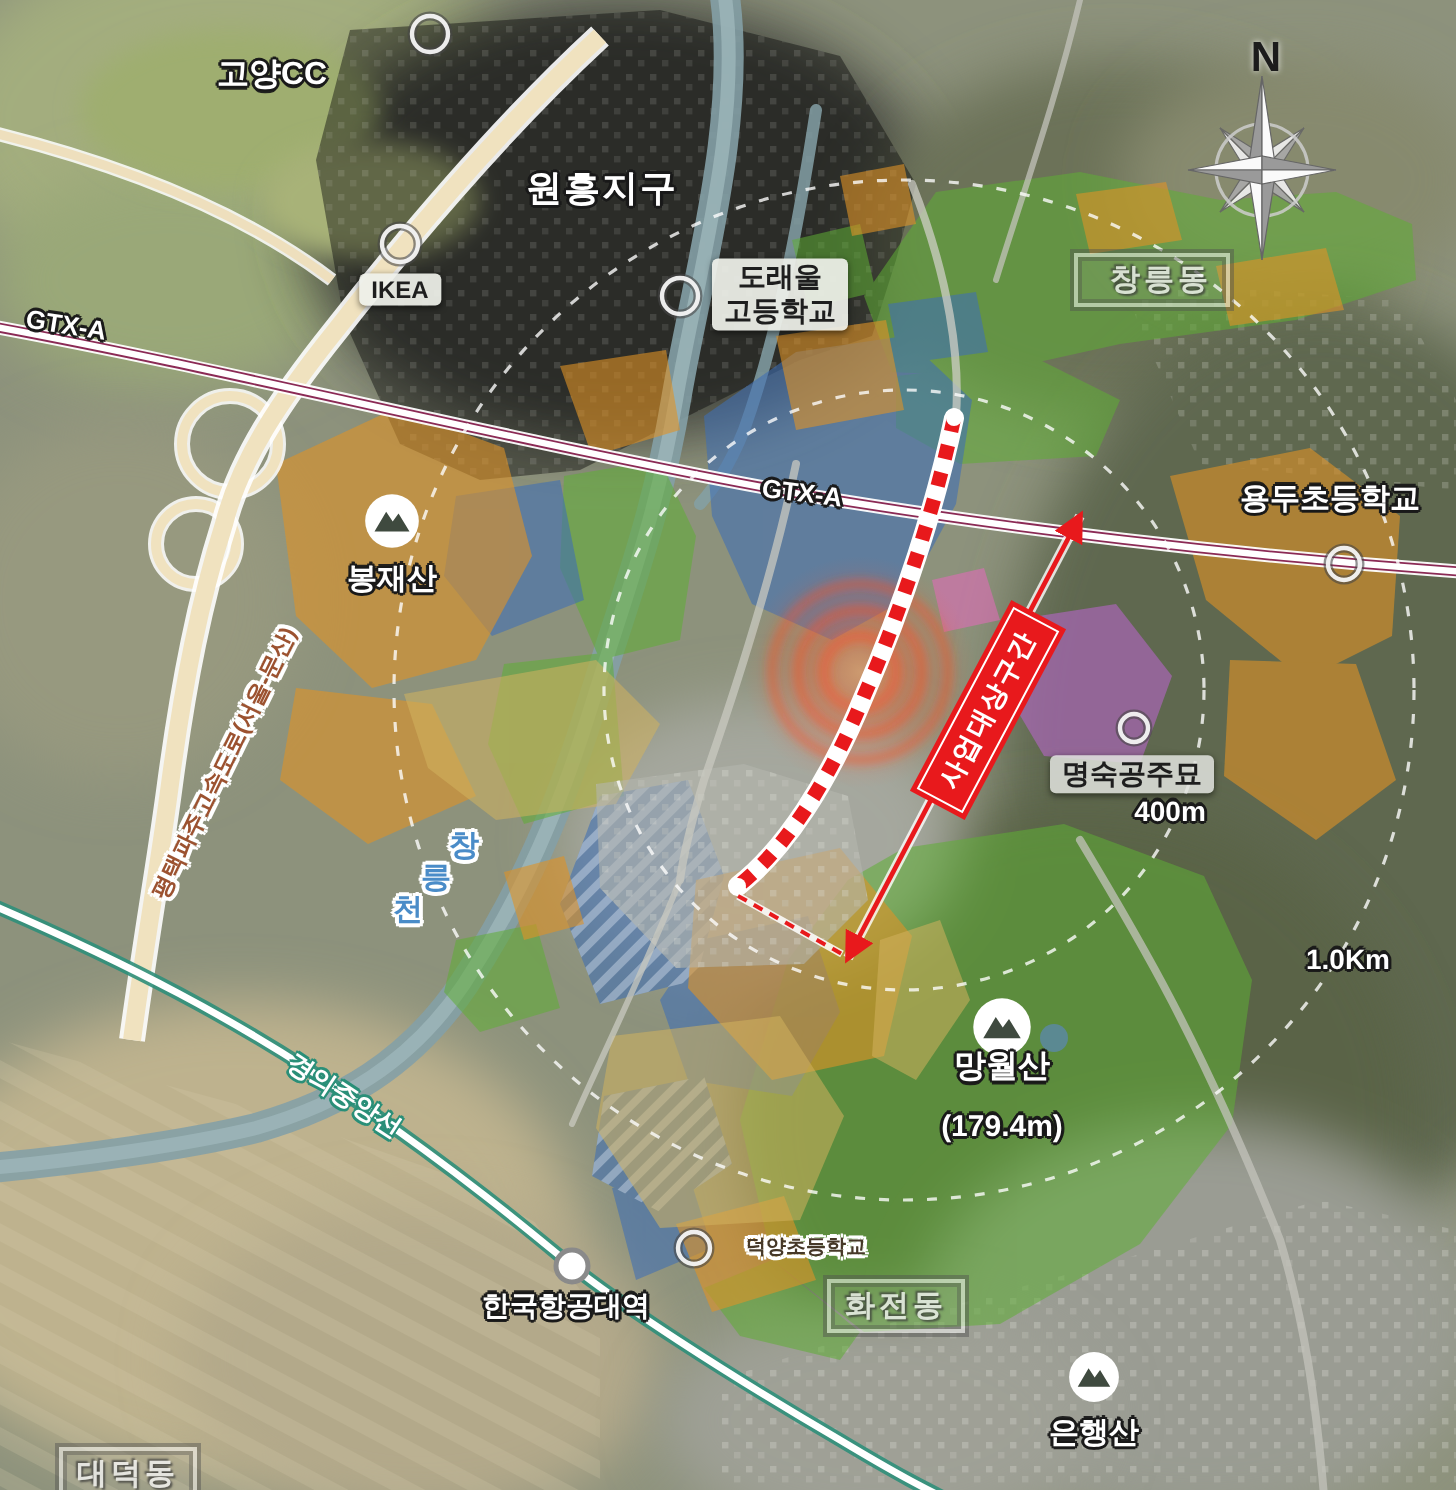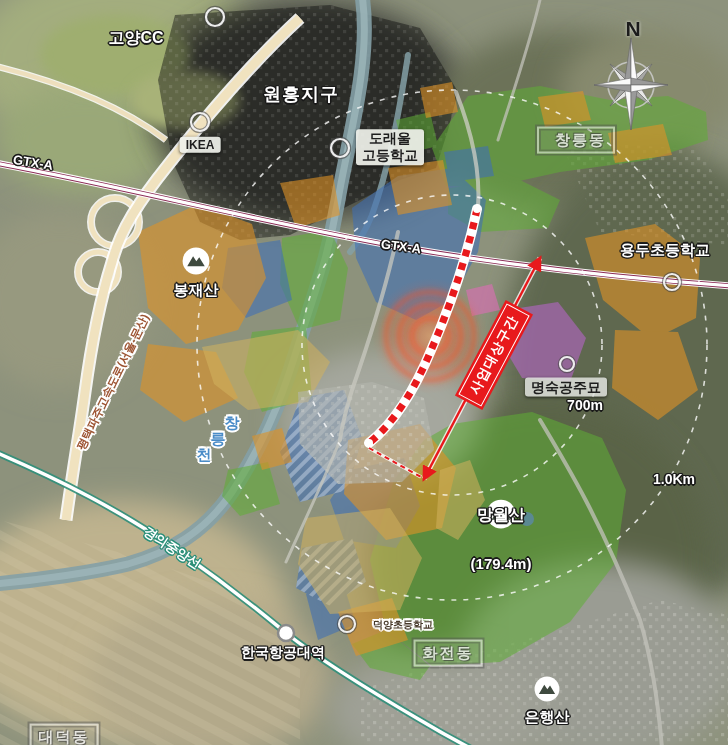--- a/index.html
+++ b/index.html
@@ -288,35 +288,35 @@
 <div class="lbl ol-dark" style="left:196px;top:290px;font-size:15px;">봉재산</div>
 
 <div class="lbl ol-white" style="left:113px;top:382px;font-size:11.5px;color:#9c5230;transform:translate(-50%,-50%) rotate(-64deg);">평택파주고속도로(서울-문산)</div>
 
 
 <div class="banner" style="left:494px;top:355px;">사업대상구간</div>
 
 <div class="lbl ol-dark" style="left:665px;top:250px;font-size:15px;">용두초등학교</div>
 
 <div class="badge" style="left:566px;top:387px;font-size:14px;background:rgba(225,227,222,.85);">명숙공주묘</div>
-<div class="lbl ol-dark" style="left:585px;top:406px;font-size:14px;">700m</div>
+<div class="lbl ol-dark" style="left:585px;top:406px;font-size:14px;">400m</div>
 
 <div class="lbl ol-dark" style="left:674px;top:480px;font-size:14px;">1.0Km</div>
 
 <span class="stream-ch ol-white" style="left:232px;top:423px;">창</span>
 <span class="stream-ch ol-white" style="left:218px;top:439px;">릉</span>
 <span class="stream-ch ol-white" style="left:204px;top:455px;">천</span>
 
 <div class="mtn-wrap" style="left:501px;top:516px;">
   <svg width="30" height="30" viewBox="0 0 24 24">
     <circle cx="12" cy="12" r="11.5" fill="#ffffff"></circle>
     <path d="M4.5,16.5 L9.5,8 L12.3,12.2 L14.8,8.8 L19.5,16.5 Z" fill="#3f4a3f"></path>
   </svg>
 </div>
-<div class="lbl ol-dark" style="left:501px;top:515px;font-size:16px;">망월산</div>
+<div class="lbl ol-dark" style="left:501px;top:534px;font-size:16px;">망월산</div>
 <div class="lbl ol-dark" style="left:501px;top:564px;font-size:15px;text-align:center;">(179.4m)</div>
 
 <div class="lbl" style="left:172px;top:548px;font-size:13px;color:#fff;transform:translate(-50%,-50%) rotate(33deg);
      text-shadow:-1px -1px 0 #2a8f78,1px -1px 0 #2a8f78,-1px 1px 0 #2a8f78,1px 1px 0 #2a8f78,0 1.5px 0 #2a8f78,0 -1.5px 0 #2a8f78;">경의중앙선</div>
 
 <div class="lbl ol-dark" style="left:283px;top:653px;font-size:14px;">한국항공대역</div>
 
 
 <div class="lbl ol-white" style="left:403px;top:624px;font-size:10px;color:#463828;">덕양초등학교</div>
 

